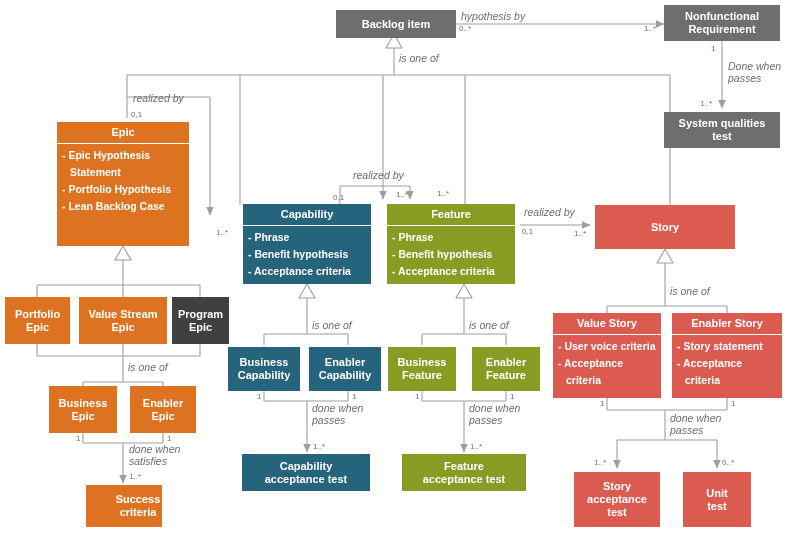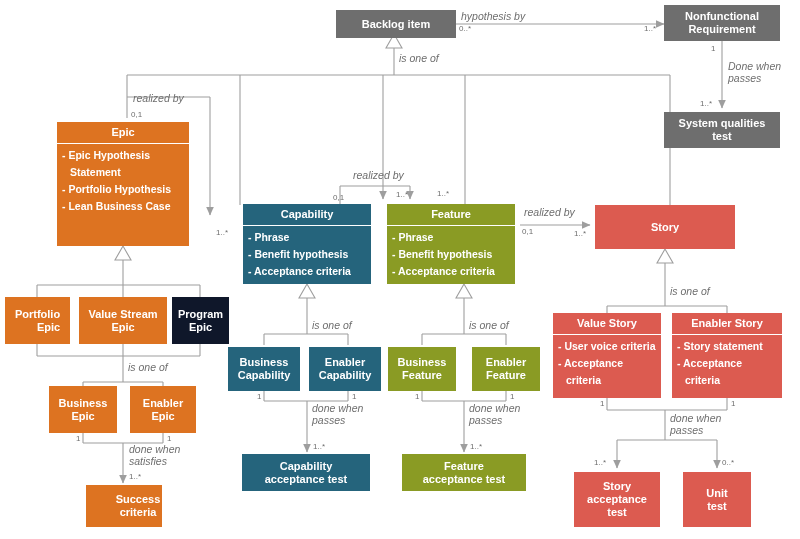--- a/index.html
+++ b/index.html
@@ -185,21 +185,21 @@
   <div class="node simple" style="left:664px; top:112px; width:116px; height:36px; background:#6e6e6e;">
     <div class="title" style="white-space: pre-line; border-radius: 6px;">System qualities
 test</div>
   </div>
 
   <div class="node" style="left:57px; top:122px; width:132px; height:124px; background:#dd7321;">
     <div class="title">Epic</div>
     <div class="attrs">
       <div>- Epic Hypothesis Statement</div>
       <div>- Portfolio Hypothesis</div>
-      <div>- Lean Business Case</div>
+      <div>- Lean Backlog Case</div>
     </div>
   </div>
 
   <div class="node" style="left:243px; top:204px; width:128px; height:80px; background:#25647c;">
     <div class="title">Capability</div>
     <div class="attrs">
       <div>- Phrase</div>
       <div>- Benefit hypothesis</div>
       <div>- Acceptance criteria</div>
     </div>
@@ -212,30 +212,30 @@
       <div>- Benefit hypothesis</div>
       <div>- Acceptance criteria</div>
     </div>
   </div>
 
   <div class="node simple" style="left:595px; top:205px; width:140px; height:44px; background:#dc5b50;">
     <div class="title">Story</div>
   </div>
 
   <div class="node simple" style="left:5px; top:297px; width:65px; height:47px; background:#dd7321;">
-    <div class="title" style="white-space: pre-line; text-align: right;">Portfolio
+    <div class="title" style="white-space: pre-line;">Portfolio
 Epic</div>
   </div>
 
   <div class="node simple" style="left:79px; top:297px; width:88px; height:47px; background:#dd7321;">
     <div class="title" style="white-space: pre-line;">Value Stream
 Epic</div>
   </div>
 
-  <div class="node simple" style="left:172px; top:297px; width:57px; height:47px; background:#0f172a;">
+  <div class="node simple" style="left:172px; top:297px; width:57px; height:47px; background:#404040;">
     <div class="title" style="white-space: pre-line;">Program
 Epic</div>
   </div>
 
   <div class="node simple" style="left:49px; top:386px; width:68px; height:47px; background:#dd7321;">
     <div class="title" style="white-space: pre-line;">Business
 Epic</div>
   </div>
 
   <div class="node simple" style="left:130px; top:386px; width:66px; height:47px; background:#dd7321;">

